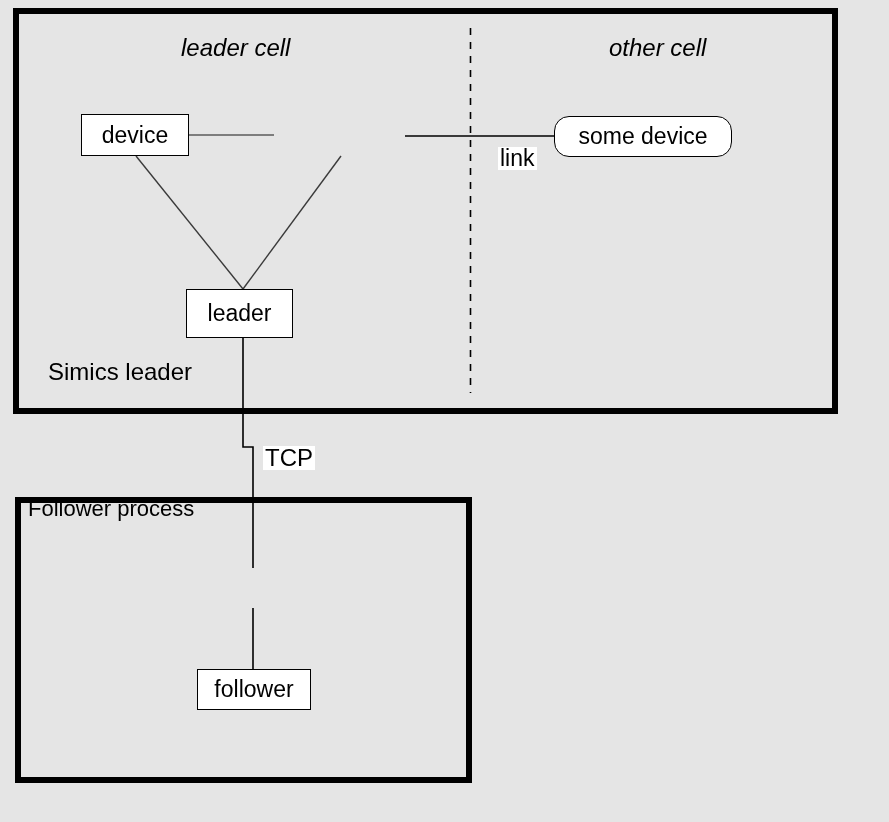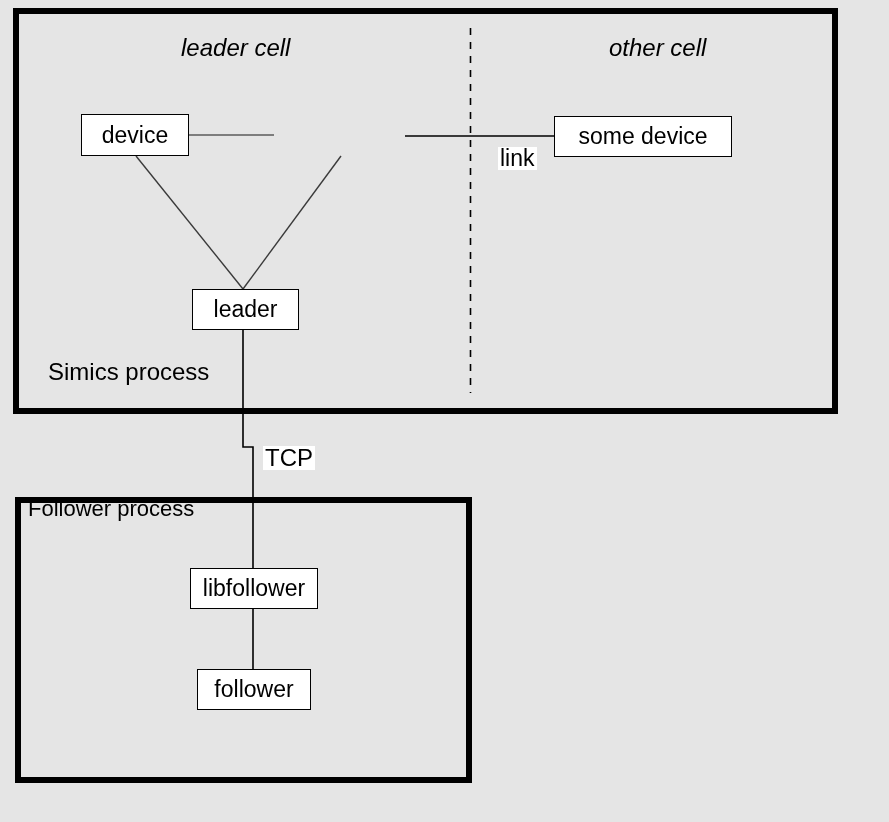--- a/index.html
+++ b/index.html
@@ -94,42 +94,39 @@
 
     <polyline points="243,330 243,447 253,447 253,568" fill="none" stroke="#000000" stroke-width="1.6"></polyline>
 
     <line x1="253" y1="608" x2="253" y2="669" stroke="#000000" stroke-width="1.6"></line>
   </svg>
 
   <div class="free-label cell-title" style="left:181px; top:36px;">leader cell</div>
 
   <div class="free-label cell-title" style="left:609px; top:36px;">other cell</div>
 
-  <div class="free-label process-title" style="left:48px; top:360px;">Simics process</div>
+  <div class="free-label process-title" style="left:48px; top:360px;">Simics leader</div>
 
   <div class="free-label process-title" style="left:28px; top:498px; font-size:22px;">Follower process</div>
 
   <div class="free-label edge-label" style="left:458px; top:147px;margin-left:40px;">link</div>
 
   <div class="free-label edge-label" style="left:263px; top:446px; font-size:24px;">TCP</div>
 
   <div class="node-box" style="left:81px; top:114px; width:108px; height:42px;">
     <span>device</span>
   </div>
 
 
-  <div class="node-box" style="left:554px; top:116px; width:178px; height:41px;">
+  <div class="node-box" style="left:554px; top:116px; width:178px; height:41px;border-radius:15px;">
     <span>some device</span>
   </div>
 
-  <div class="node-box" style="left:192px; top:289px; width:107px; height:41px;">
+  <div class="node-box" style="left:186px; top:289px; width:107px; height:49px;">
     <span>leader</span>
   </div>
 
-  <div class="node-box" style="left:190px; top:568px; width:128px; height:41px;">
-    <span>libfollower</span>
-  </div>
 
   <div class="node-box" style="left:197px; top:669px; width:114px; height:41px;">
     <span>follower</span>
   </div>
 
 </div>
 
 </body></html>

